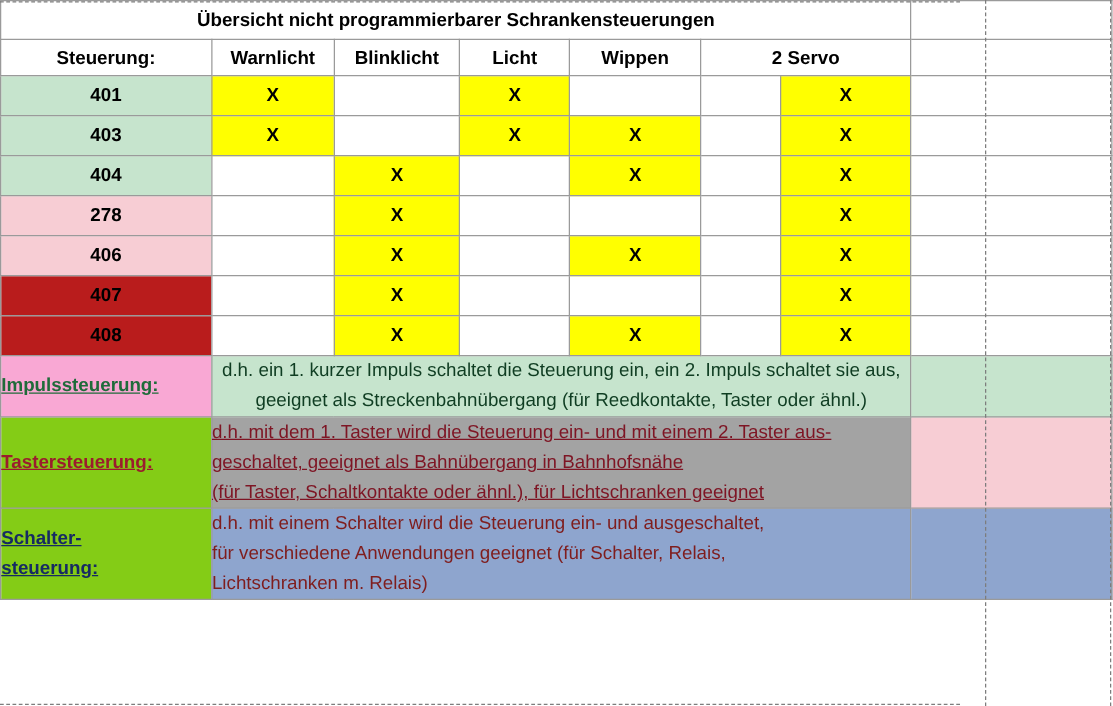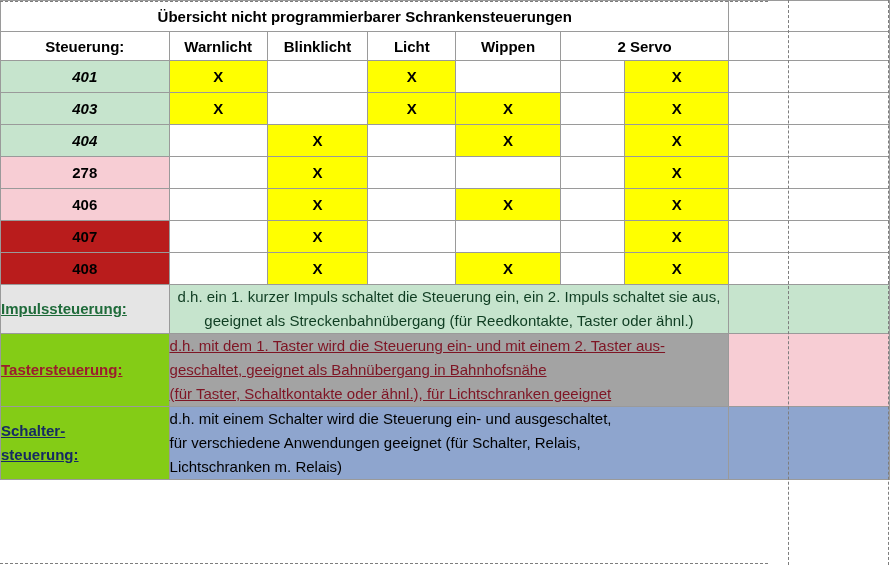--- a/index.html
+++ b/index.html
@@ -56,21 +56,21 @@
   }
   .data-row td {
     height: 31px;
     text-align: center;
     font-weight: bold;
     font-size: 15px;
   }
   .mark {
     background: #ffff00;
   }
-  .lbl-green { background: #c6e4cd; color: #1f6b3a; font-style: italic; }
+  .lbl-green { background: #c6e4cd; color: #1f6b3a; }
   .lbl-pink  { background: #f7cdd4; color: #9b1c2e; }
   .lbl-blue  { background: #b91c1c; color: #162a63; }
 
   .nofill { background: #ffffff; }
 
   
   .vdash {
     position: absolute;
     top: 0;
     bottom: 0;
@@ -92,26 +92,26 @@
     vertical-align: top;
     padding: 5px 8px 6px 8px;
     font-size: 15px;
     line-height: 24px;
   }
   .note-key {
     font-weight: bold;
     text-decoration: underline;
     white-space: nowrap;
   }
-  .note-key.green { color: #1f6b3a; background: #e5e5e5; }
+  .note-key.green { color: #1f6b3a; background: #f9a8d4; }
   .note-key.pink  { color: #9b1c2e; background: #84cc16; }
   .note-key.blue  { color: #162a63; background: #84cc16; }
   .note-body.green { background: #c6e4cd; color: #0f3d22; text-align: center; }
   .note-body.pink  { background: #a3a3a3; color: #7e1524; text-decoration: underline; }
-  .note-body.blue  { background: #8ea5ce; color: #000000; }
+  .note-body.blue  { background: #8ea5ce; color: #7f1d1d; }
   .note-body div { white-space: nowrap; }
   .tail-green { background: #c6e4cd; }
   .tail-pink  { background: #f7cdd4; }
   .tail-blue  { background: #8ea5ce; }
 </style>
 </head>
 <body>
 
 <div class="sheet">
 

